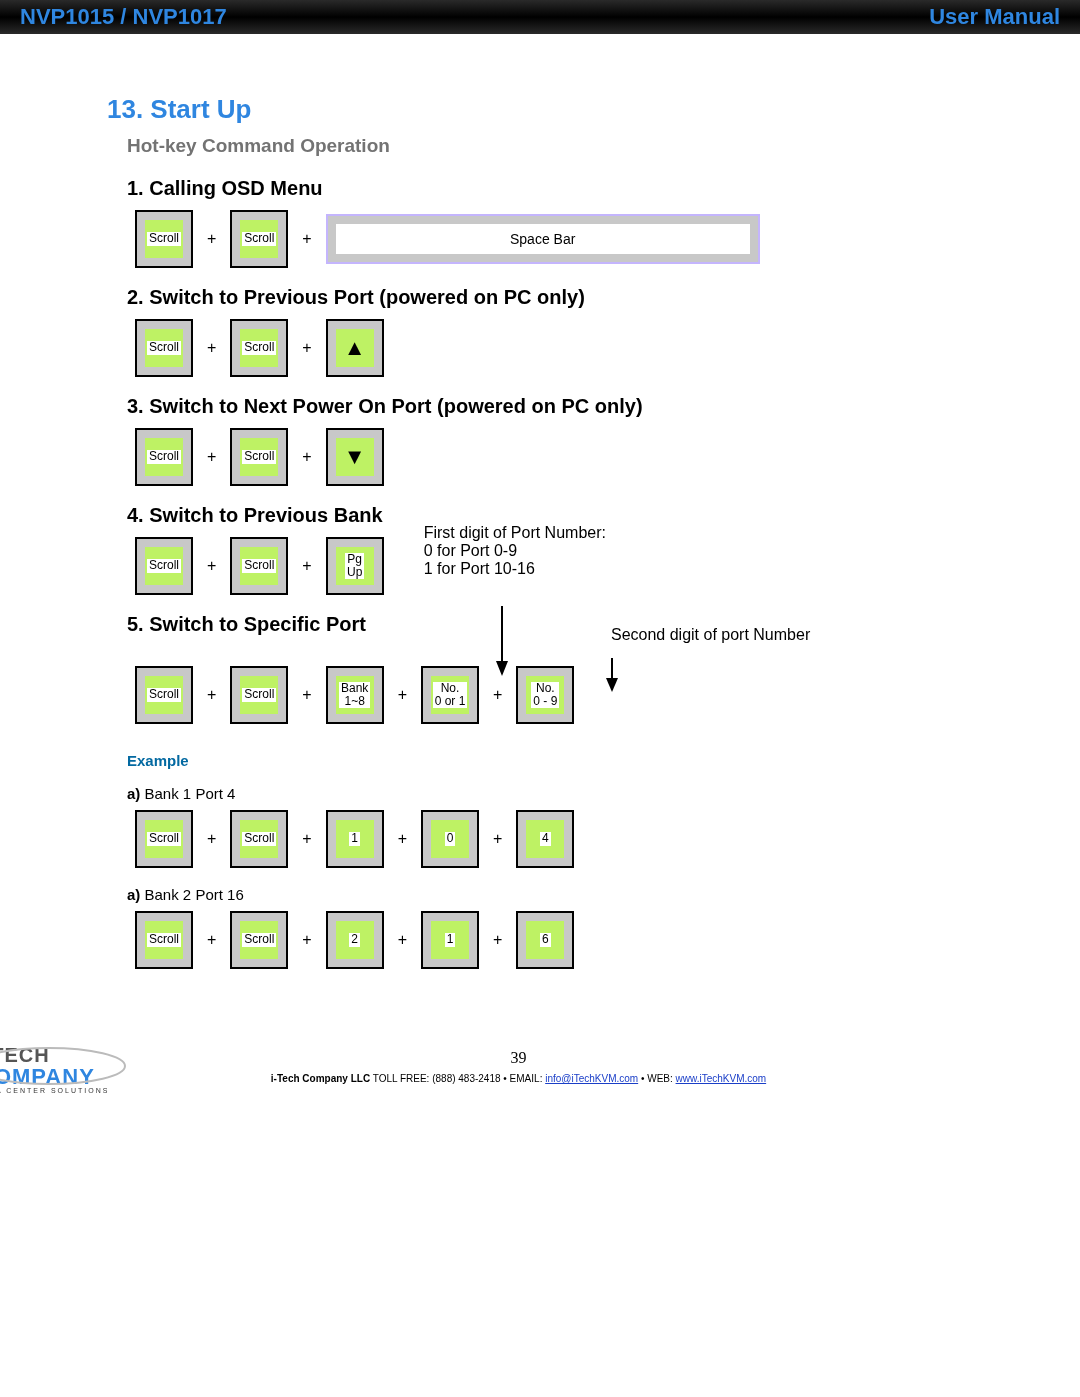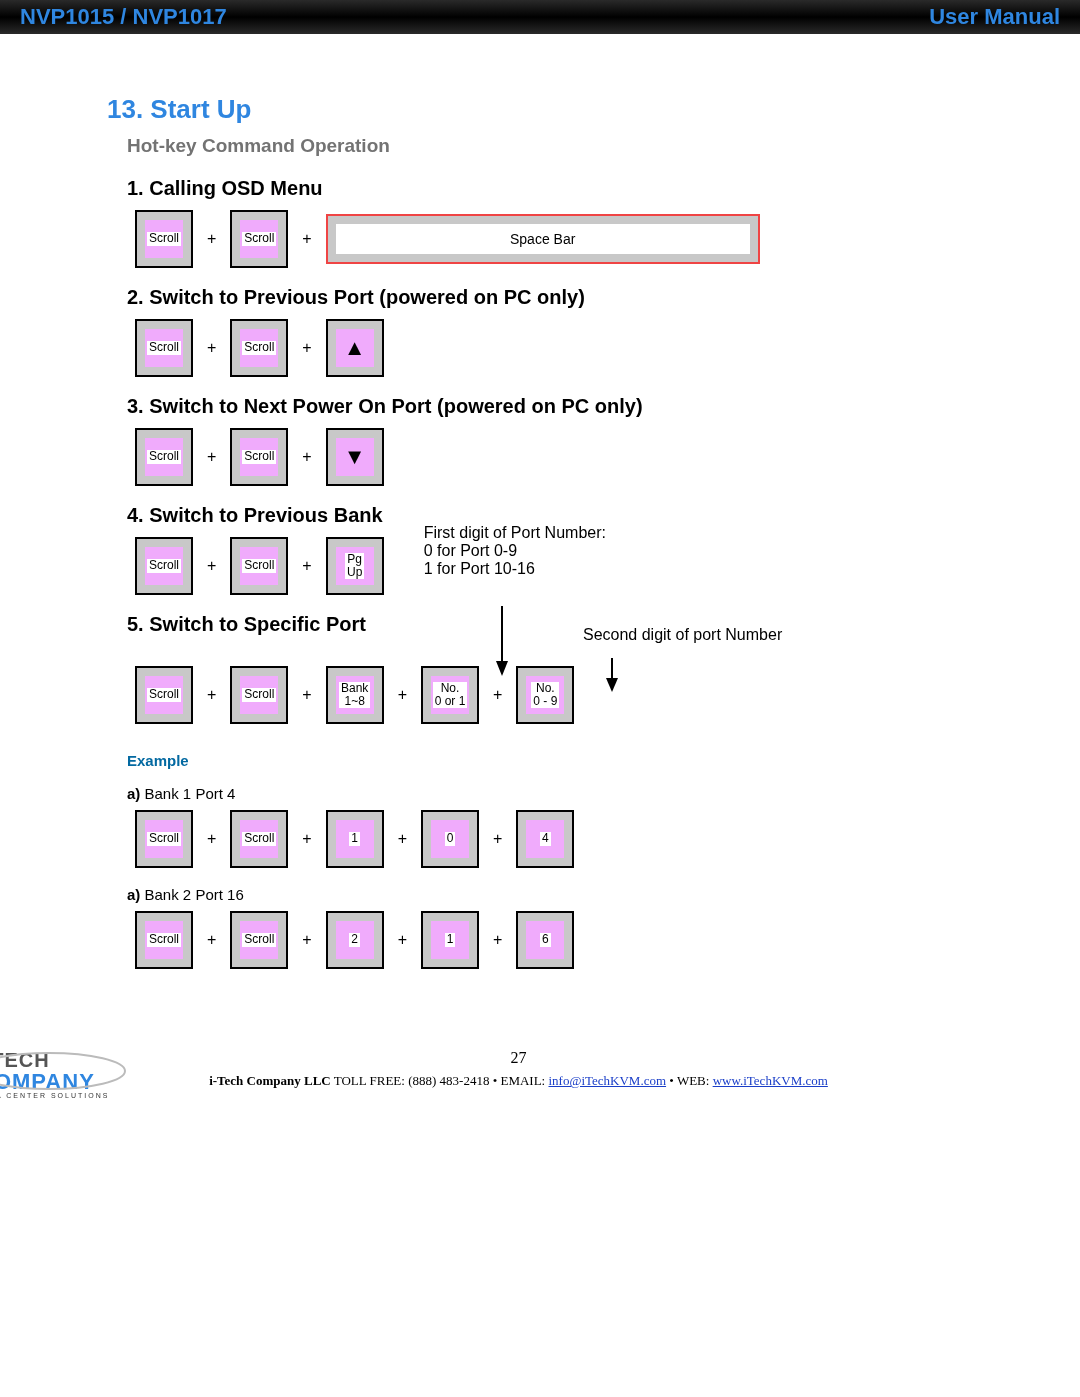--- a/index.html
+++ b/index.html
@@ -42,41 +42,41 @@
     font-size: 20px;
   }
   .keyrow {
     display: flex;
     align-items: center;
     margin: 8px 0 18px 28px;
     position: relative;
   }
   .key {
     border: 2px solid #000;
-    background: #f0abfc;
+    background: #bef264;
     width: 54px;
     height: 54px;
     box-shadow: inset 0 0 0 8px #c8c8c8;
     font-size: 12px;
     font-family: Arial, sans-serif;
     display: flex;
     align-items: center;
     justify-content: center;
     text-align: center;
     line-height: 1.1;
   }
   .key-inner-label {
     background:#fff;
     padding:0 2px;
     font-size:12px;
   }
   .spacebar {
     width: 430px;
     height: 46px;
-    border: 2px solid #ef4444;
+    border: 2px solid #c4b5fd;
     box-shadow: inset 0 0 0 8px #c8c8c8;
     display: flex;
     align-items: center;
     justify-content: center;
     font-size: 14px;
   }
   .plus {
     margin: 0 14px;
     font-size: 16px;
   }
@@ -104,21 +104,21 @@
     margin: 16px 0 6px 20px;
   }
   .footer {
     position: relative;
     margin-top: 80px;
     display:flex;
     flex-direction:column;
     align-items:center;
   }
   .page-num { font-size:16px; font-family: "Times New Roman", serif; margin-bottom:6px;}
-  .footer-text { font-size: 13px; font-family: Liberation Serif, serif; }
+  .footer-text { font-size: 10px; font-family: Liberation Sans, sans-serif; }
   .footer-text .bold { font-weight: bold; }
   .footer-text .link { color: #1a3ec8; text-decoration: underline; }
   .logo {
     position: absolute;
     left: -130px;
     bottom: -10px;
     font-family: "Century Gothic", Arial, sans-serif;
   }
   .logo .it { font-size: 20px; font-weight:bold; color:#555; letter-spacing:1px;}
   .logo .co { font-size: 22px; font-weight:bold; color:#2f86e0; letter-spacing:1px; line-height:0.9;}
@@ -200,21 +200,21 @@
 Up</span>
         </div>
       <div class="note" style="margin-left:40px; white-space:pre; margin-top:-30px;">First digit of Port Number:
 0 for Port 0-9
 1 for Port 10-16</div>
     </div>
   </div>
 
   <div class="step">5. Switch to Specific Port</div>
   <div class="rel-wrap">
-    <div class="note" style="position:absolute; left:476px; top:-40px; white-space:pre;text-align:right;">Second digit of port Number</div>
+    <div class="note" style="position:absolute; left:504px; top:-40px; white-space:pre;text-align:right;">Second digit of port Number</div>
     <svg class="arrow-svg" style="left:375px; top:-60px;" width="40" height="80">
       <line x1="20" y1="0" x2="20" y2="60" stroke="#000" stroke-width="2"></line>
       <polygon points="14,55 26,55 20,70" fill="#000"></polygon>
     </svg>
     <svg class="arrow-svg" style="left:485px; top:-8px;" width="40" height="40">
       <line x1="20" y1="0" x2="20" y2="24" stroke="#000" stroke-width="2"></line>
       <polygon points="14,20 26,20 20,34" fill="#000"></polygon>
     </svg>
     <div class="keyrow" style="margin-top:30px;">
       <div class="key">
@@ -296,19 +296,19 @@
 
   <div class="footer">
     <div class="logo">
       <svg width="160" height="50" style="position:absolute; left:-6px; top:-6px;">
         <ellipse cx="78" cy="28" rx="76" ry="18" fill="none" stroke="#bbb" stroke-width="2"></ellipse>
       </svg>
       <div class="it">i-TECH</div>
       <div class="co">COMPANY</div>
       <div class="sub">DATA CENTER SOLUTIONS</div>
     </div>
-    <div class="page-num">27</div>
+    <div class="page-num">39</div>
     <div class="footer-text">
       <span class="bold">i-Tech Company LLC</span><span> TOLL FREE: </span><span>(888) 483-2418</span><span> • EMAIL: </span><span class="link">info@iTechKVM.com</span><span> • WEB: </span><span class="link">www.iTechKVM.com</span>
     </div>
   </div>
 
 </div>
 
 </body></html>

